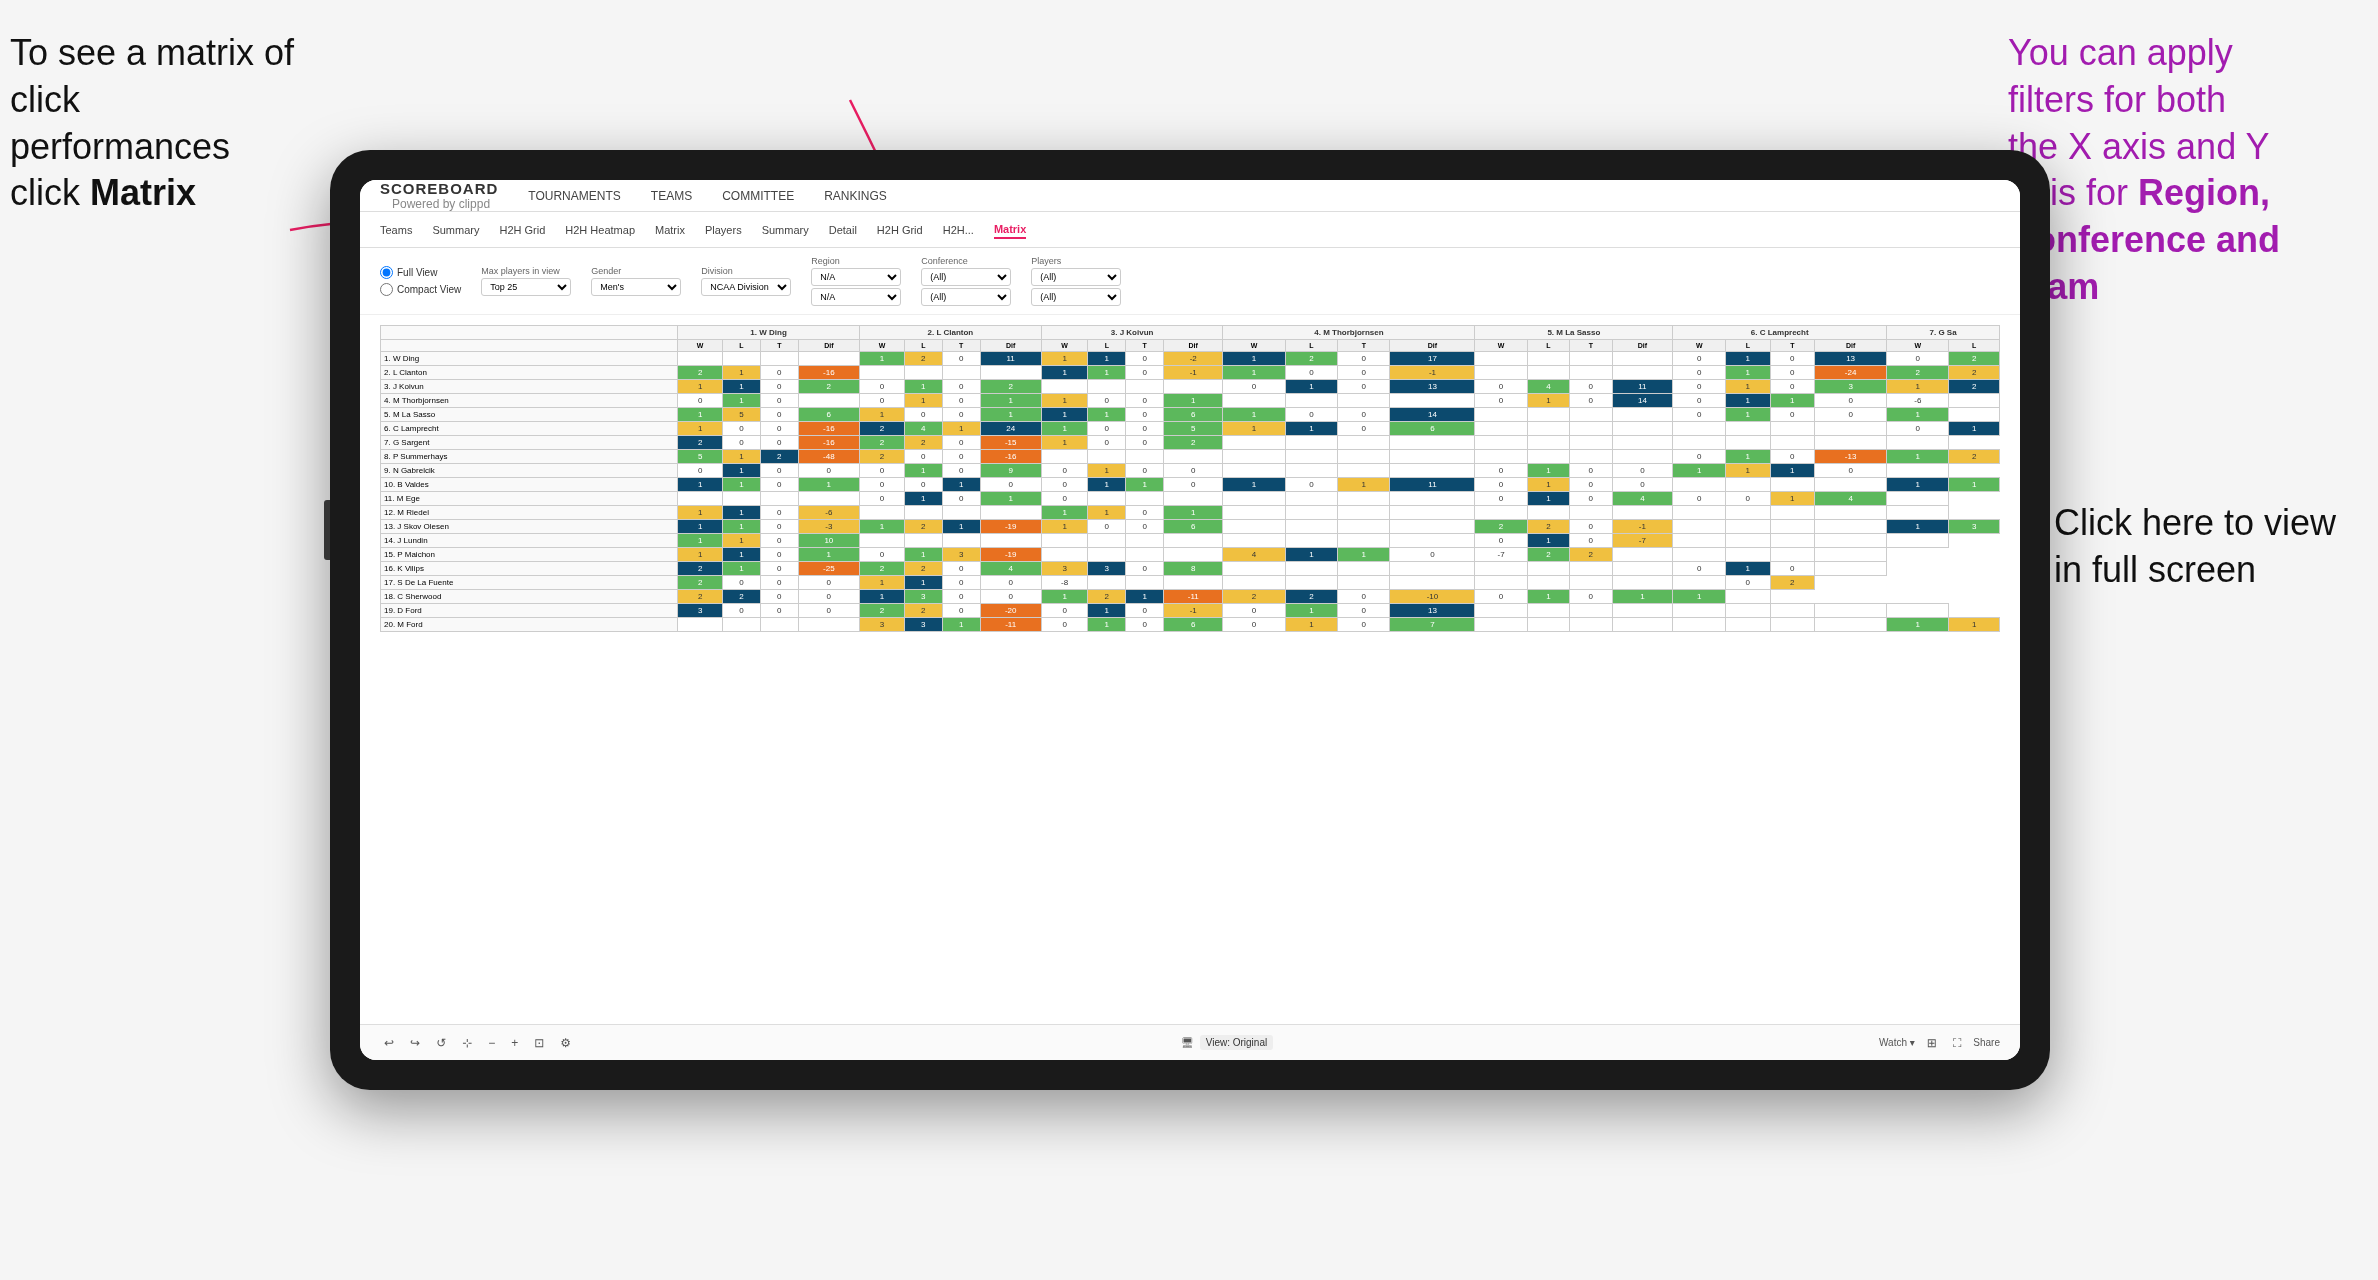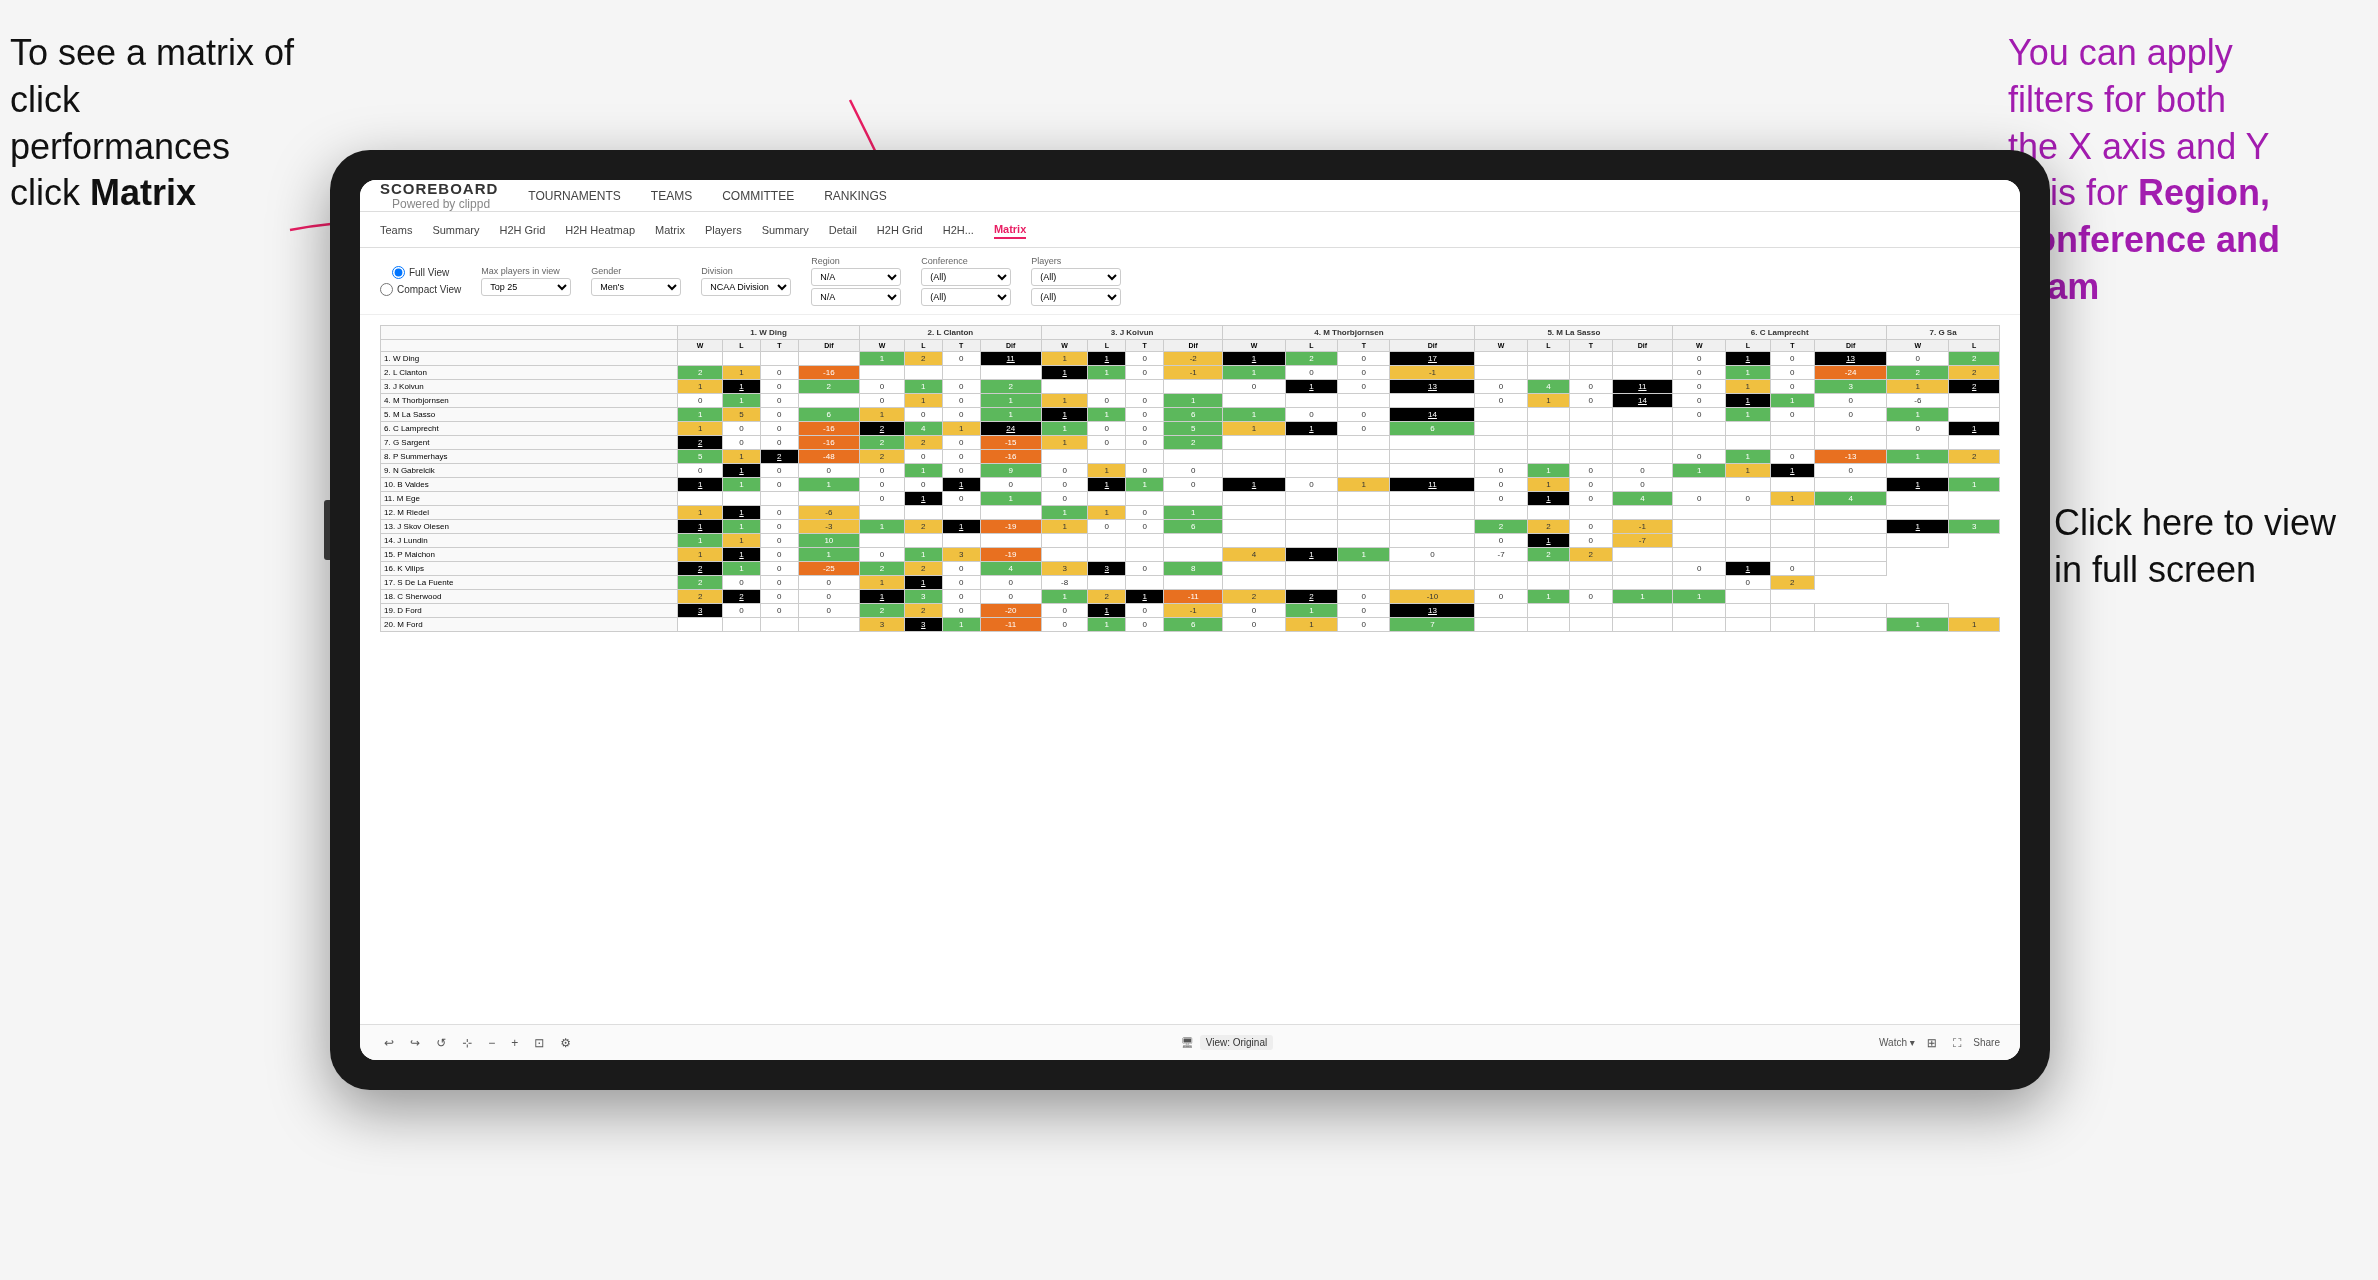--- a/index.html
+++ b/index.html
@@ -163,21 +163,20 @@
     .view-options {
       display: flex;
       flex-direction: column;
       gap: 4px;
     }
     .radio-label {
       display: flex;
       align-items: center;
       gap: 4px;
       font-size: 10px;
-      justify-content: center;
     }
 
     .filter-group {
       display: flex;
       flex-direction: column;
       gap: 2px;
     }
     .filter-label {
       font-size: 9px;
       color: #666;
@@ -217,21 +216,21 @@
       font-size: 8px;
     }
 
     .matrix-table .row-label {
       text-align: left;
       font-size: 8px;
       background: #f9f9f9;
       min-width: 90px;
     }
 
-    .cell-green-dark { background: #000000; color: #fff; text-decoration: underline; }
+    .cell-green-dark { background: #0c4a6e; color: #fff; }
     .cell-green-mid { background: #5cb85c; color: #fff; }
     .cell-yellow { background: #f0c040; color: #333; }
     .cell-orange { background: #e87020; color: #fff; }
     .cell-white { background: #fff; color: #333; }
 
     .col-wlt { font-size: 7px; background: #f0f0f0; }
 
     
     .bottom-toolbar {
       display: flex;

